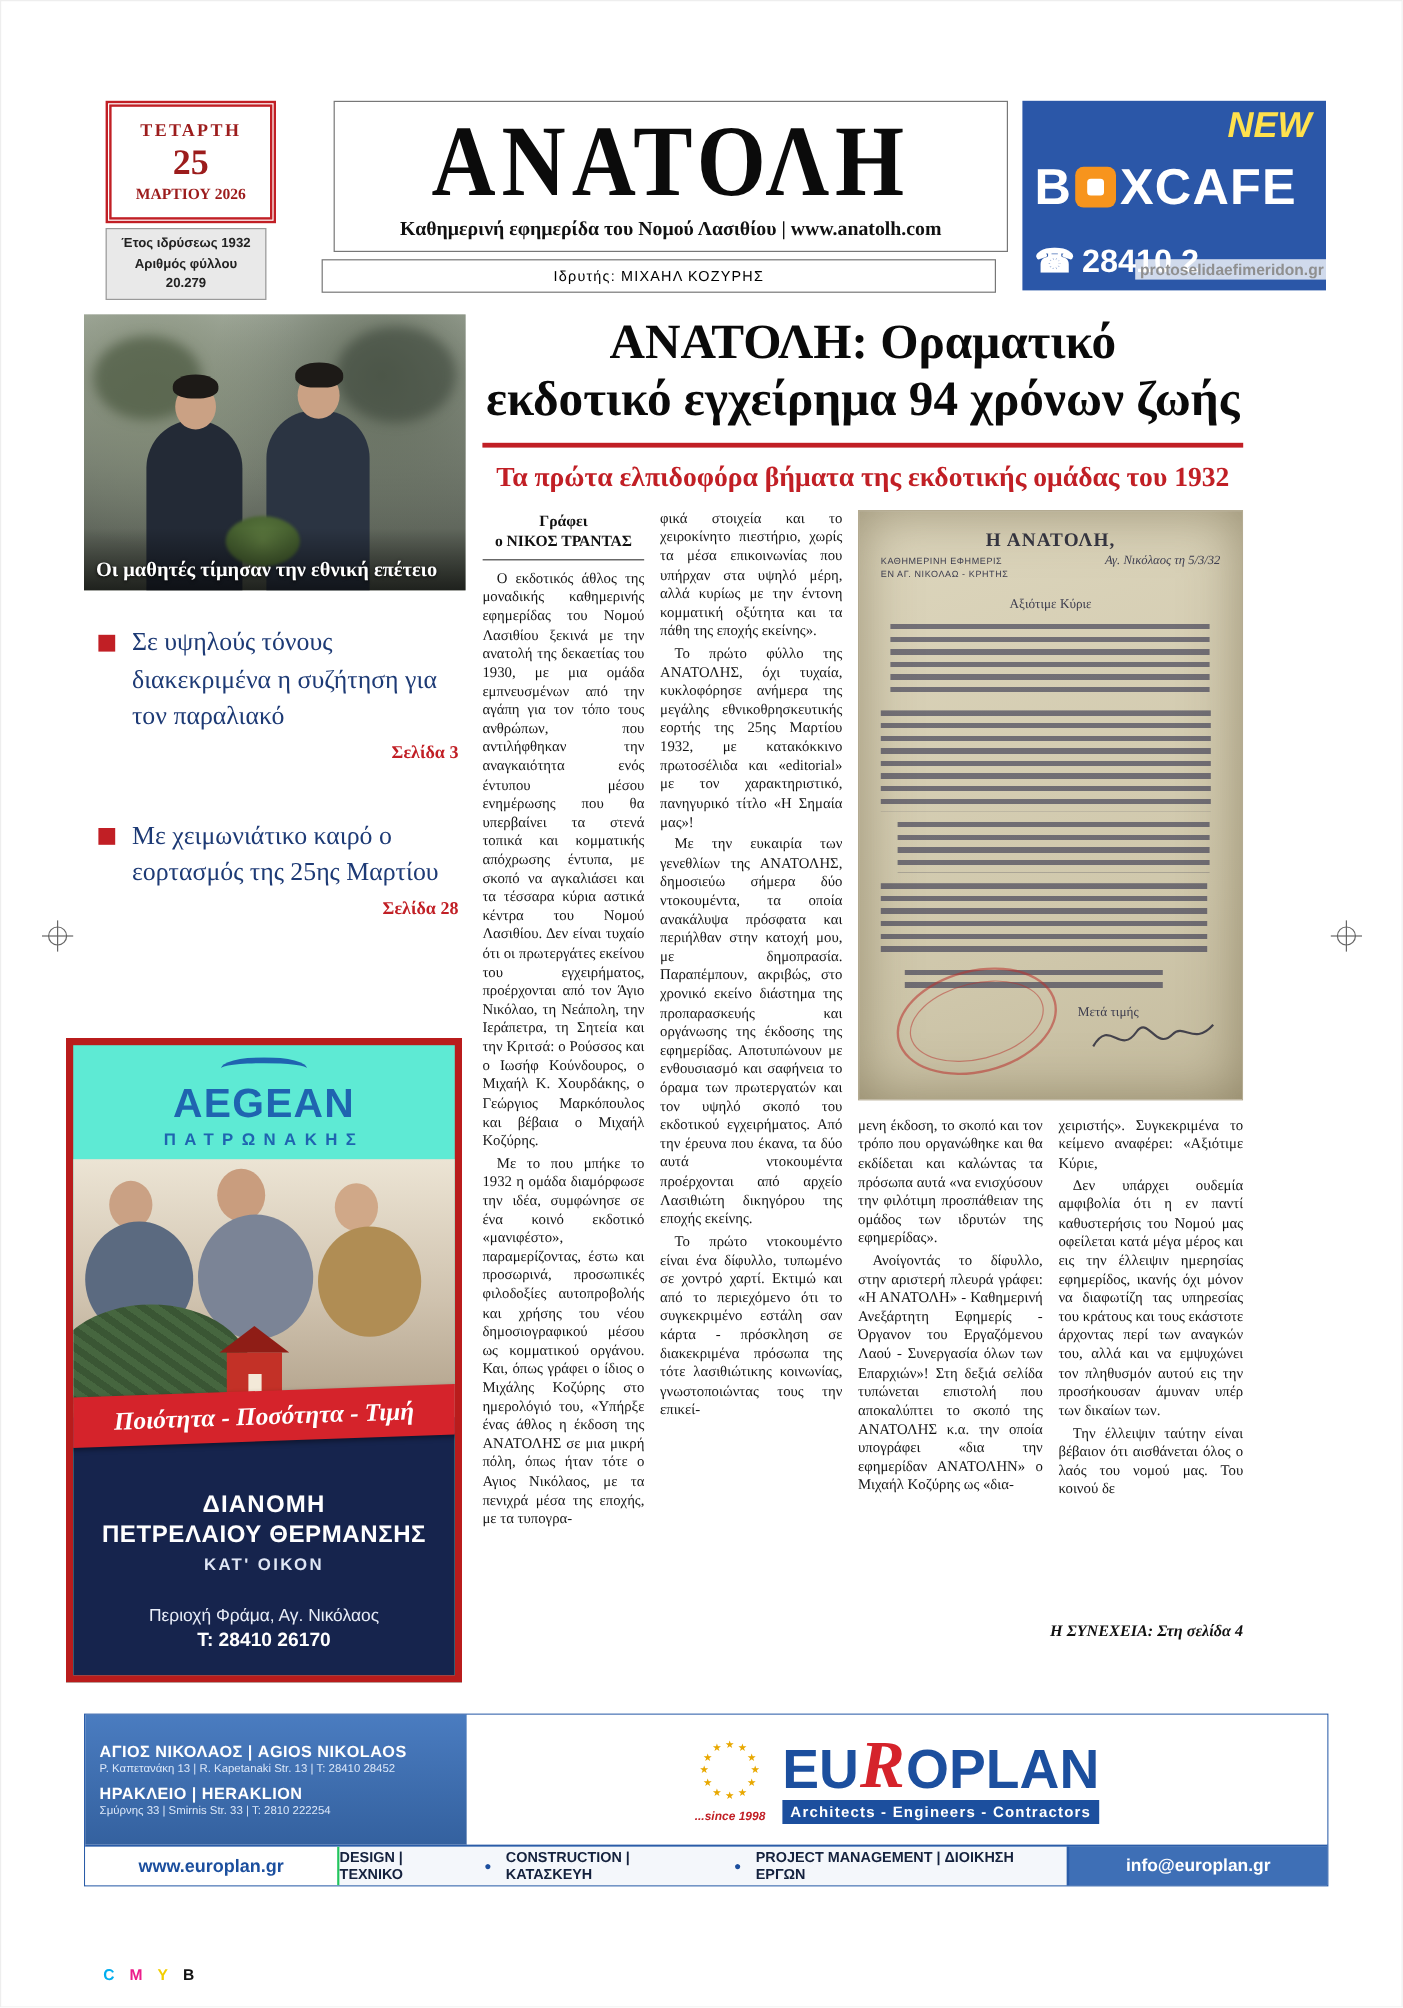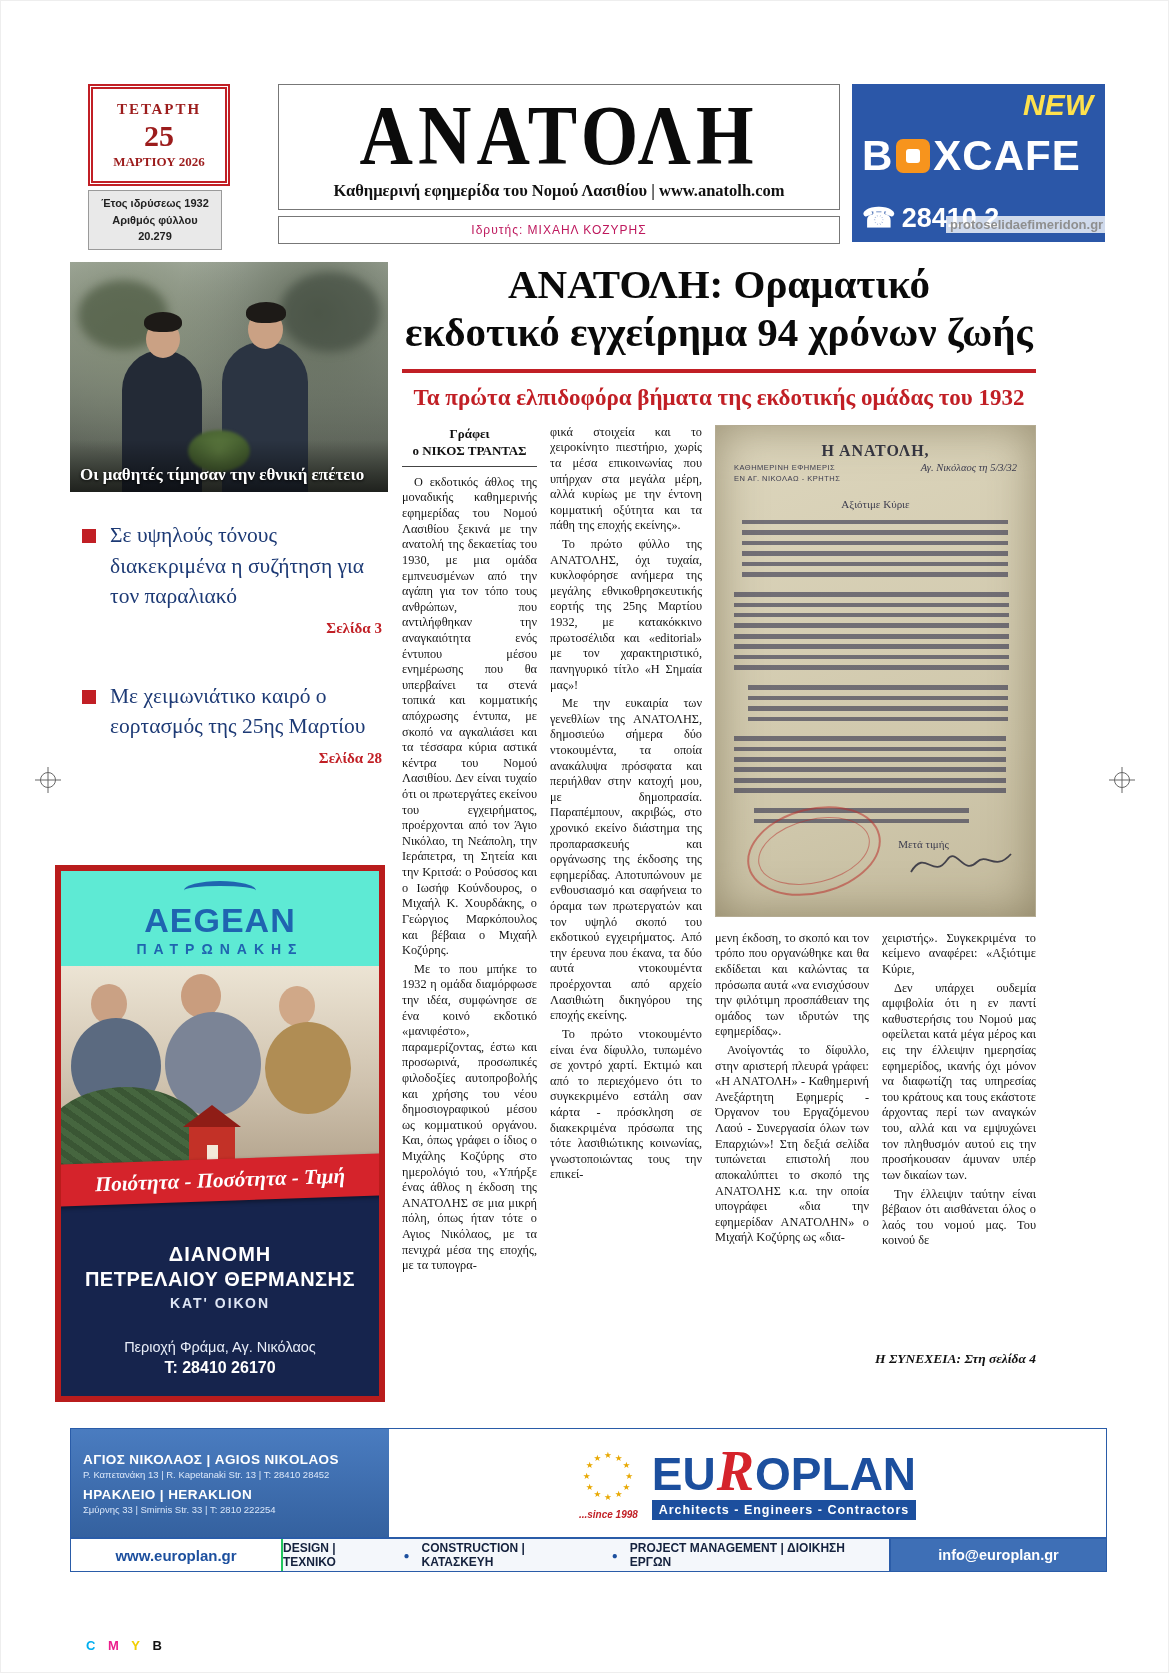--- a/index.html
+++ b/index.html
@@ -20,23 +20,23 @@
   .date-box .wd{font:bold 15px "Liberation Serif",serif;letter-spacing:2px;}
   .date-box .dy{font:bold 30px "Liberation Serif",serif;margin:1px 0;}
   .date-box .my{font:bold 13px "Liberation Serif",serif;}
   .issue-box{position:absolute;left:88px;top:190px;width:132px;height:58px;background:#e9e9e9;border:1px solid #9a9a9a;
              display:flex;flex-direction:column;align-items:center;justify-content:center;
              font:bold 11px "Liberation Sans",sans-serif;color:#222;line-height:1.5;}
   .masthead-box{position:absolute;left:278px;top:84px;width:560px;height:124px;border:1px solid #777;text-align:center;}
   .masthead{display:inline-block;font:bold 74px/1 "Liberation Serif",serif;letter-spacing:5px;color:#0b0b0b;
             transform:scaleY(1.14);transform-origin:top;margin-top:8px;}
   .tagline-row{margin-top:14px;font:bold 16.5px "Liberation Serif",serif;color:#111;}
-  .founder-strip{position:absolute;left:278px;top:216px;width:560px;height:26px;border:1px solid #777;
+  .founder-strip{position:absolute;left:268px;top:216px;width:560px;height:26px;border:1px solid #777;
                  display:flex;align-items:center;justify-content:center;
-                 font:12px "Liberation Sans",sans-serif;letter-spacing:1px;color:#be185d;text-align:center;}
+                 font:12px "Liberation Sans",sans-serif;letter-spacing:1px;color:#000000;text-align:center;}
   .boxcafe{position:absolute;left:852px;top:84px;width:253px;height:158px;background:#2b57a8;overflow:visible;}
   .boxcafe .new{position:absolute;top:4px;right:12px;color:#ffe14d;font:italic bold 30px "Liberation Sans",sans-serif;}
   .boxcafe .brand{position:absolute;top:48px;left:10px;display:flex;align-items:center;color:#fff;
                   font:bold 42px "Liberation Sans",sans-serif;letter-spacing:1px;}
   .boxcafe .obox{display:inline-block;width:34px;height:34px;background:#f7941d;border-radius:7px;margin:0 3px;position:relative;}
   .boxcafe .obox::after{content:"";position:absolute;left:10px;top:10px;width:14px;height:14px;background:#fff;border-radius:3px;}
   .boxcafe .phone-row{position:absolute;bottom:8px;left:10px;color:#fff;font:bold 27px "Liberation Sans",sans-serif;display:flex;align-items:center;gap:6px;}
   .watermark{position:absolute;left:946px;top:216px;z-index:6;color:#8f8f8f;background:rgba(255,255,255,.78);
              padding:1px 4px;font:bold 13px "Liberation Sans",sans-serif;}
 
@@ -263,21 +263,21 @@
       <div class="colA">
         <div class="byline">
           <div>Γράφει</div>
           <div>ο ΝΙΚΟΣ ΤΡΑΝΤΑΣ</div>
         </div>
         <p>Ο εκδοτικός άθλος της μοναδικής καθημερινής εφημερίδας του Νομού Λασιθίου ξεκινά με την ανατολή της δεκαετίας του 1930, με μια ομάδα εμπνευσμένων από την αγάπη για τον τόπο τους ανθρώπων, που αντιλήφθηκαν την αναγκαιότητα ενός έντυπου μέσου ενημέρωσης που θα υπερβαίνει τα στενά τοπικά και κομματικής απόχρωσης έντυπα, με σκοπό να αγκαλιάσει και τα τέσσαρα κύρια αστικά κέντρα του Νομού Λασιθίου. Δεν είναι τυχαίο ότι οι πρωτεργάτες εκείνου του εγχειρήματος, προέρχονται από τον Άγιο Νικόλαο, τη Νεάπολη, την Ιεράπετρα, τη Σητεία και την Κριτσά: ο Ρούσσος και ο Ιωσήφ Κούνδουρος, ο Μιχαήλ Κ. Χουρδάκης, ο Γεώργιος Μαρκόπουλος και βέβαια ο Μιχαήλ Κοζύρης.</p>
         <p>Με το που μπήκε το 1932 η ομάδα διαμόρφωσε την ιδέα, συμφώνησε σε ένα κοινό εκδοτικό «μανιφέστο», παραμερίζοντας, έστω και προσωρινά, προσωπικές φιλοδοξίες αυτοπροβολής και χρήσης του νέου δημοσιογραφικού μέσου ως κομματικού οργάνου. Και, όπως γράφει ο ίδιος ο Μιχάλης Κοζύρης στο ημερολόγιό του, «Υπήρξε ένας άθλος η έκδοση της ΑΝΑΤΟΛΗΣ σε μια μικρή πόλη, όπως ήταν τότε ο Αγιος Νικόλαος, με τα πενιχρά μέσα της εποχής, με τα τυπογρα-</p>
       </div>
 
       <div class="colB">
-        <p class="noind">φικά στοιχεία και το χειροκίνητο πιεστήριο, χωρίς τα μέσα επικοινωνίας που υπήρχαν στα μεγάλα μέρη, αλλά κυρίως με την έντονη κομματική οξύτητα και τα πάθη της εποχής εκείνης».</p>
+        <p class="noind">φικά στοιχεία και το χειροκίνητο πιεστήριο, χωρίς τα μέσα επικοινωνίας που υπήρχαν στα υψηλό μέρη, αλλά κυρίως με την έντονη κομματική οξύτητα και τα πάθη της εποχής εκείνης».</p>
         <p>Το πρώτο φύλλο της ΑΝΑΤΟΛΗΣ, όχι τυχαία, κυκλοφόρησε ανήμερα της μεγάλης εθνικοθρησκευτικής εορτής της 25ης Μαρτίου 1932, με κατακόκκινο πρωτοσέλιδα και «editorial» με τον χαρακτηριστικό, πανηγυρικό τίτλο «Η Σημαία μας»!</p>
         <p>Με την ευκαιρία των γενεθλίων της ΑΝΑΤΟΛΗΣ, δημοσιεύω σήμερα δύο ντοκουμέντα, τα οποία ανακάλυψα πρόσφατα και περιήλθαν στην κατοχή μου, με δημοπρασία. Παραπέμπουν, ακριβώς, στο χρονικό εκείνο διάστημα της προπαρασκευής και οργάνωσης της έκδοσης της εφημερίδας. Αποτυπώνουν με ενθουσιασμό και σαφήνεια το όραμα των πρωτεργατών και τον υψηλό σκοπό του εκδοτικού εγχειρήματος. Από την έρευνα που έκανα, τα δύο αυτά ντοκουμέντα προέρχονται από αρχείο Λασιθιώτη δικηγόρου της εποχής εκείνης.</p>
         <p>Το πρώτο ντοκουμέντο είναι ένα δίφυλλο, τυπωμένο σε χοντρό χαρτί. Εκτιμώ και από το περιεχόμενο ότι το συγκεκριμένο εστάλη σαν κάρτα - πρόσκληση σε διακεκριμένα πρόσωπα της τότε λασιθιώτικης κοινωνίας, γνωστοποιώντας τους την επικεί-</p>
       </div>
 
       <div class="colC">
         <div class="letter">
           <div class="lt-title">Η ΑΝΑΤΟΛΗ,</div>
           <div class="lt-subrow">
             <div class="lt-subl">

